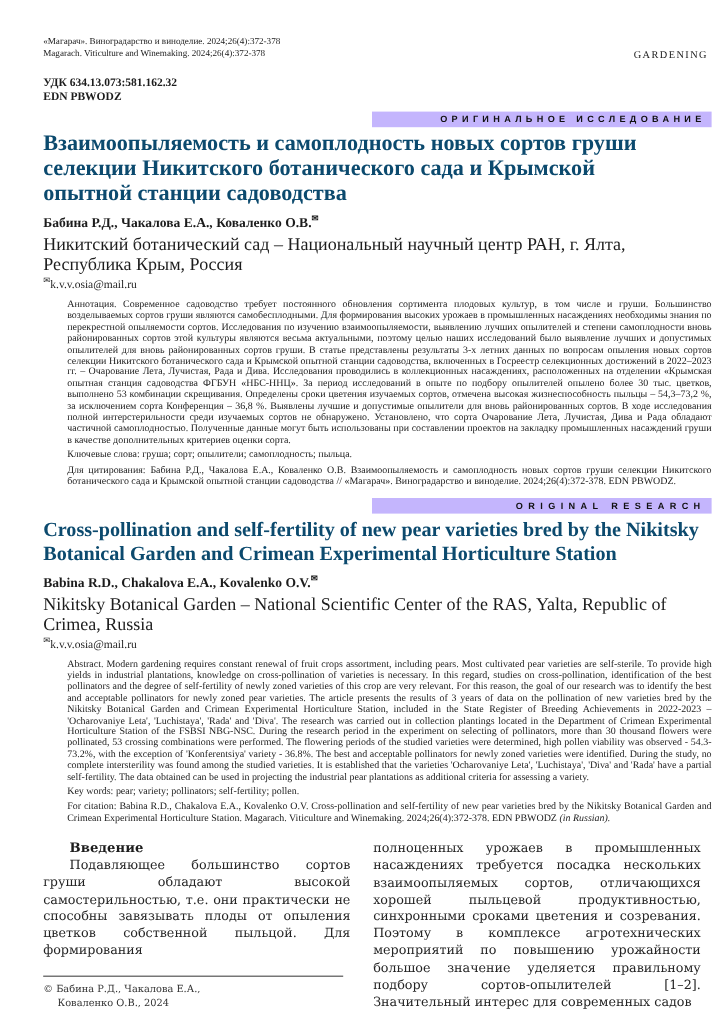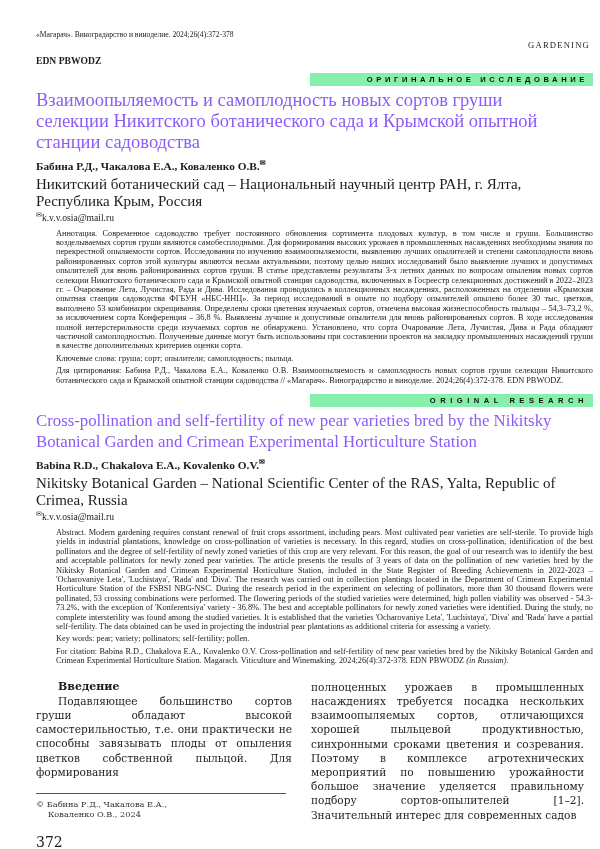--- a/index.html
+++ b/index.html
@@ -11,27 +11,27 @@
   }
   .page{padding:30px 7px 16px 36px;box-sizing:border-box;width:600px;height:849px;overflow:hidden;}
   
   .hdr-row{position:relative;}
   .jline{font-size:7.6px;line-height:9.5px;color:#222;}
   .section-label{position:absolute;right:3px;top:10px;font-size:8.6px;letter-spacing:1.2px;font-weight:500;}
   .udc{margin-top:15px;font-size:9.6px;line-height:11px;font-weight:bold;}
   
   .badge-row{margin-top:7px;display:flex;justify-content:flex-end;}
   .badge{
-    background:#86efac;width:283px;box-sizing:border-box;
+    background:#c4b5fd;width:283px;box-sizing:border-box;
     text-align:right;padding:2px 5px 2px 0;
     font-size:7.6px;font-weight:bold;letter-spacing:3.6px;color:#111;
     font-family:"Liberation Sans", sans-serif;
   }
   
-  .title{font-size:18.5px;line-height:21px;font-weight:normal;margin-top:4px;max-width:525px;color:#8b5cf6;}
+  .title{font-size:18.5px;line-height:21px;font-weight:bold;margin-top:4px;max-width:525px;color:#0c4a6e;}
   .title.en{font-size:16.8px;line-height:20.5px;max-width:558px;}
   .authors{margin-top:7px;font-size:11.3px;font-weight:bold;}
   .affil{margin-top:4px;font-size:15px;}
   .email{margin-top:2px;font-size:9.6px;}
   .sup-env{font-size:7px;vertical-align:super;line-height:0;}
   
   .abs{margin:6px 0 0 20px;max-width:537px;text-align:justify;font-size:8.3px;line-height:9.4px;color:#1b1b1b;}
   .abs p{margin:0 0 3px 0;}
   .lbl{font-weight:normal;}
   
@@ -48,24 +48,26 @@
   .copyright .l2{margin-left:12px;}
   .pagenum{font-family:"DejaVu Serif", serif;font-size:14px;font-weight:normal;margin-top:14px;}
 </style>
 </head>
 <body>
 
 <div class="page">
 
   <div class="hdr-row">
     <div class="jline">«Магарач». Виноградарство и виноделие. 2024;26(4):372-378</div>
+    <div class="jline">Magarach. Viticulture and Winemaking. 2024;26(4):372-378</div>
     <div class="section-label">GARDENING</div>
   </div>
 
   <div class="udc">
+    <div>УДК 634.13.073:581.162.32</div>
     <div>EDN PBWODZ</div>
   </div>
 
   <div class="badge-row">
     <div class="badge">ОРИГИНАЛЬНОЕ ИССЛЕДОВАНИЕ</div>
   </div>
 
   <h1 class="title" style="margin-bottom:0;">Взаимоопыляемость и самоплодность новых сортов груши селекции Никитского ботанического сада и Крымской опытной станции садоводства</h1>
 
   <div class="authors"><span>Бабина Р.Д., Чакалова Е.А., Коваленко О.В.</span><span class="sup-env">✉</span></div>

